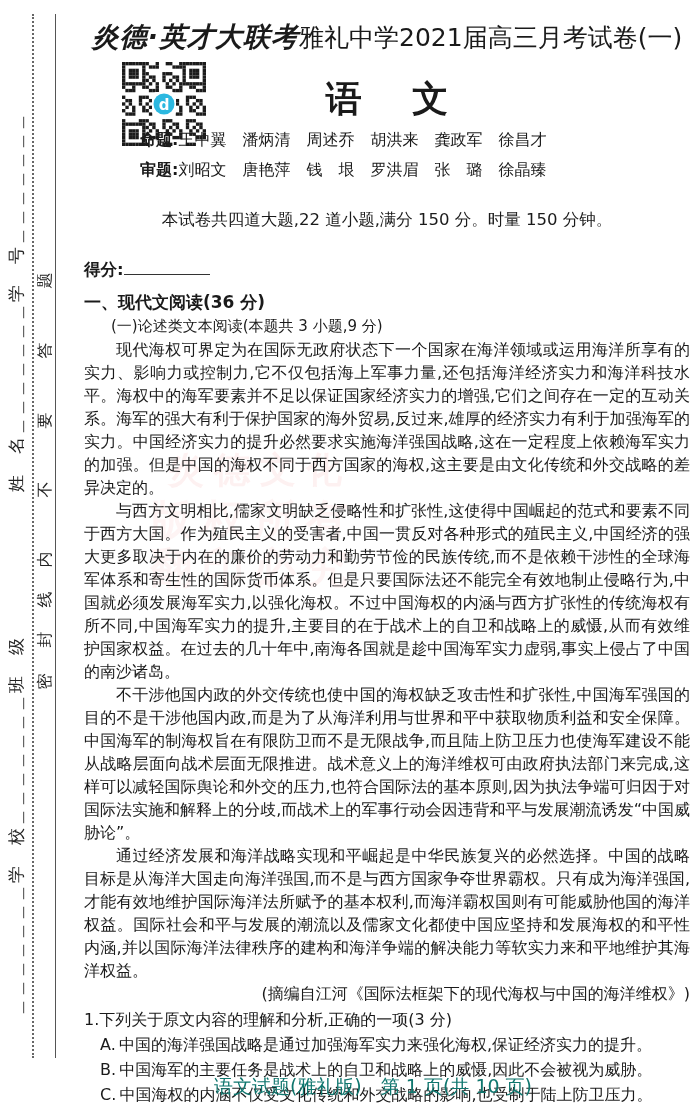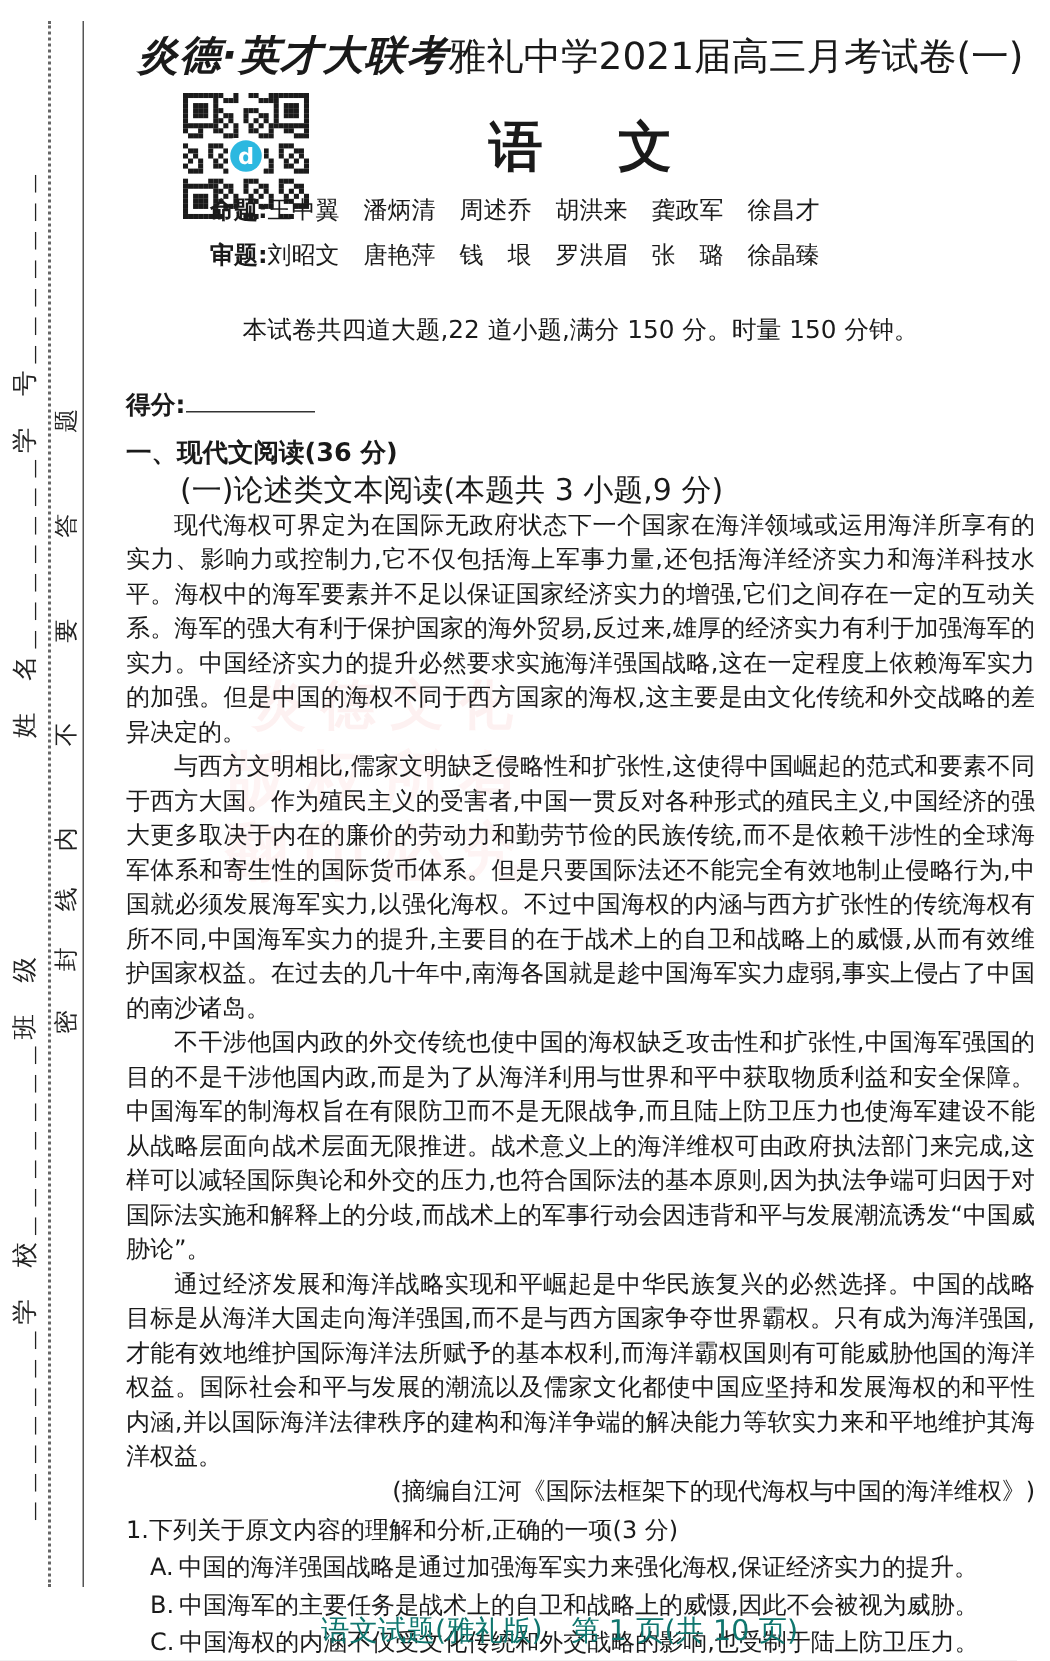--- a/index.html
+++ b/index.html
@@ -28,21 +28,21 @@
   .qr{position:absolute;left:66px;top:62px;width:84px;height:84px;}
   .subject{text-align:center;font-size:36px;font-weight:bold;margin:20px 0 0 0;
            letter-spacing:1.4em;text-indent:1.4em;line-height:44px;}
   .meta-row{margin:8px 0 0 56px;font-size:16px;line-height:22px;}
   .meta-row .lab{font-weight:bold;}
   .exam-info{text-align:center;font-size:16.5px;margin-top:28px;line-height:22px;}
   .score-row{text-align:left;font-size:16.5px;margin-top:28px;line-height:20px;}
   .score-row .lab{font-weight:bold;}
   .score-blank{display:inline-block;width:86px;height:15px;border-bottom:1.5px solid #333;}
   .sec-h{font-size:17px;font-weight:bold;margin:11px 0 0 0;line-height:23px;}
-  .sub-h{font-size:20px;font-weight:normal;margin:1px 0 0 0;text-indent:1.8em;line-height:23px;}
+  .sub-h{font-size:15px;font-weight:normal;margin:1px 0 0 0;text-indent:1.8em;line-height:23px;}
   .instr{font-size:16px;margin:0;text-indent:1.8em;line-height:23px;}
   .para{font-size:16px;line-height:23px;margin:0;text-indent:2em;text-align:justify;
         word-break:break-all;}
   .attribution{font-size:16px;line-height:24px;margin:0;text-align:right;}
   .stem{font-size:16px;line-height:25px;margin:1px 0 0 0;}
   .option{font-size:16px;line-height:25px;margin:0;padding-left:16px;}
   .footer{position:absolute;left:56px;top:1074px;width:634px;text-align:center;
           font-size:19px;color:#0f766e;z-index:2;}
 </style>
 </head>

